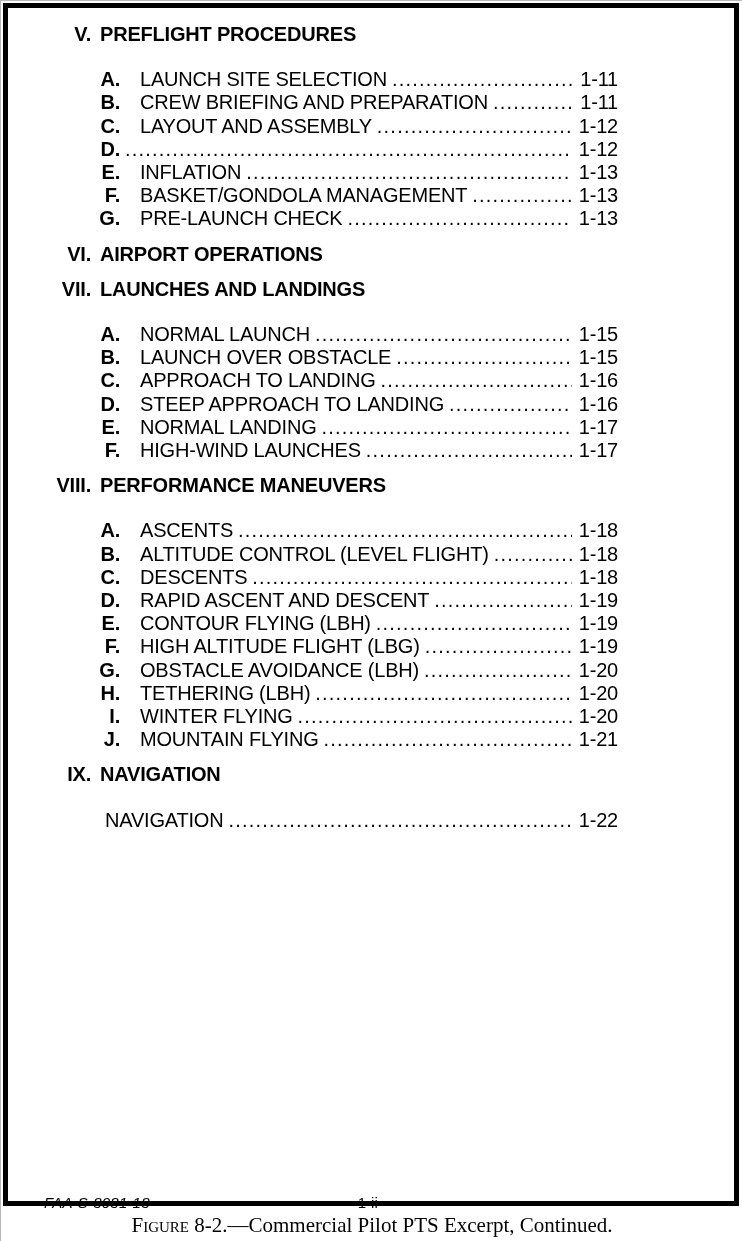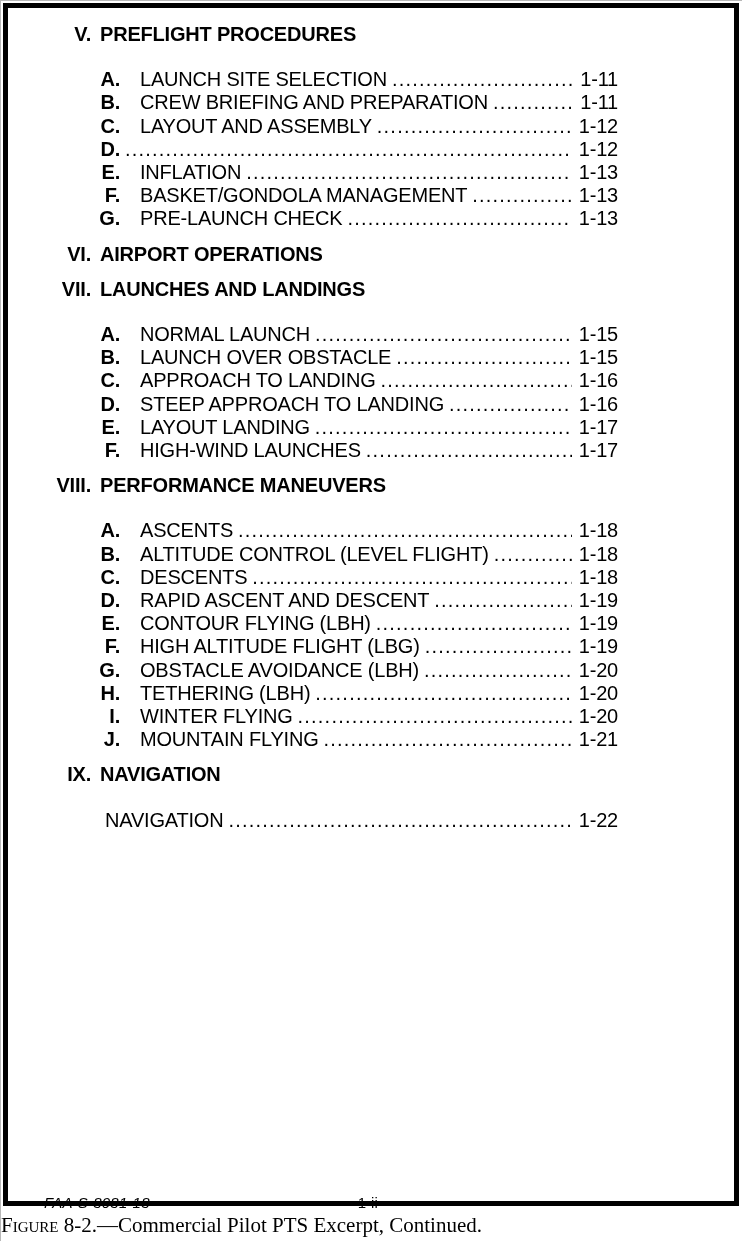--- a/index.html
+++ b/index.html
@@ -59,21 +59,21 @@
   }
   .pagenum { flex: none; min-width: 40px; margin-left: 6px; text-align: right; }
   .footer {
     position: absolute; top: 1186px; left: 8px; right: 8px;
     font-size: 15px; line-height: 18px; margin-left: 28px;
   }
   .doc-id { font-style: italic; letter-spacing: 0.2px; }
   .folio { position: absolute; left: 46%; top: 0; }
   .caption {
     position: absolute; top: 1212px; left: 0; width: 742px;
-    text-align: left;
+    text-align: center;
     font-family: "Liberation Serif", serif;
     font-size: 21px; line-height: 24px;
   }
   .fig-label { font-variant: small-caps; }
 </style>
 </head>
 <body>
 
 <div class="canvas">
   <div class="page">
@@ -161,21 +161,21 @@
             <span class="pagenum">1-16</span>
           </div>
           <div class="row">
             <span class="letter">D.</span>
             <span class="entry-text">STEEP APPROACH TO LANDING</span>
             <span class="leader"></span>
             <span class="pagenum">1-16</span>
           </div>
           <div class="row">
             <span class="letter">E.</span>
-            <span class="entry-text">LAYOUT LANDING</span>
+            <span class="entry-text">NORMAL LANDING</span>
             <span class="leader"></span>
             <span class="pagenum">1-17</span>
           </div>
           <div class="row">
             <span class="letter">F.</span>
             <span class="entry-text">HIGH-WIND LAUNCHES</span>
             <span class="leader"></span>
             <span class="pagenum">1-17</span>
           </div>
         </div>

